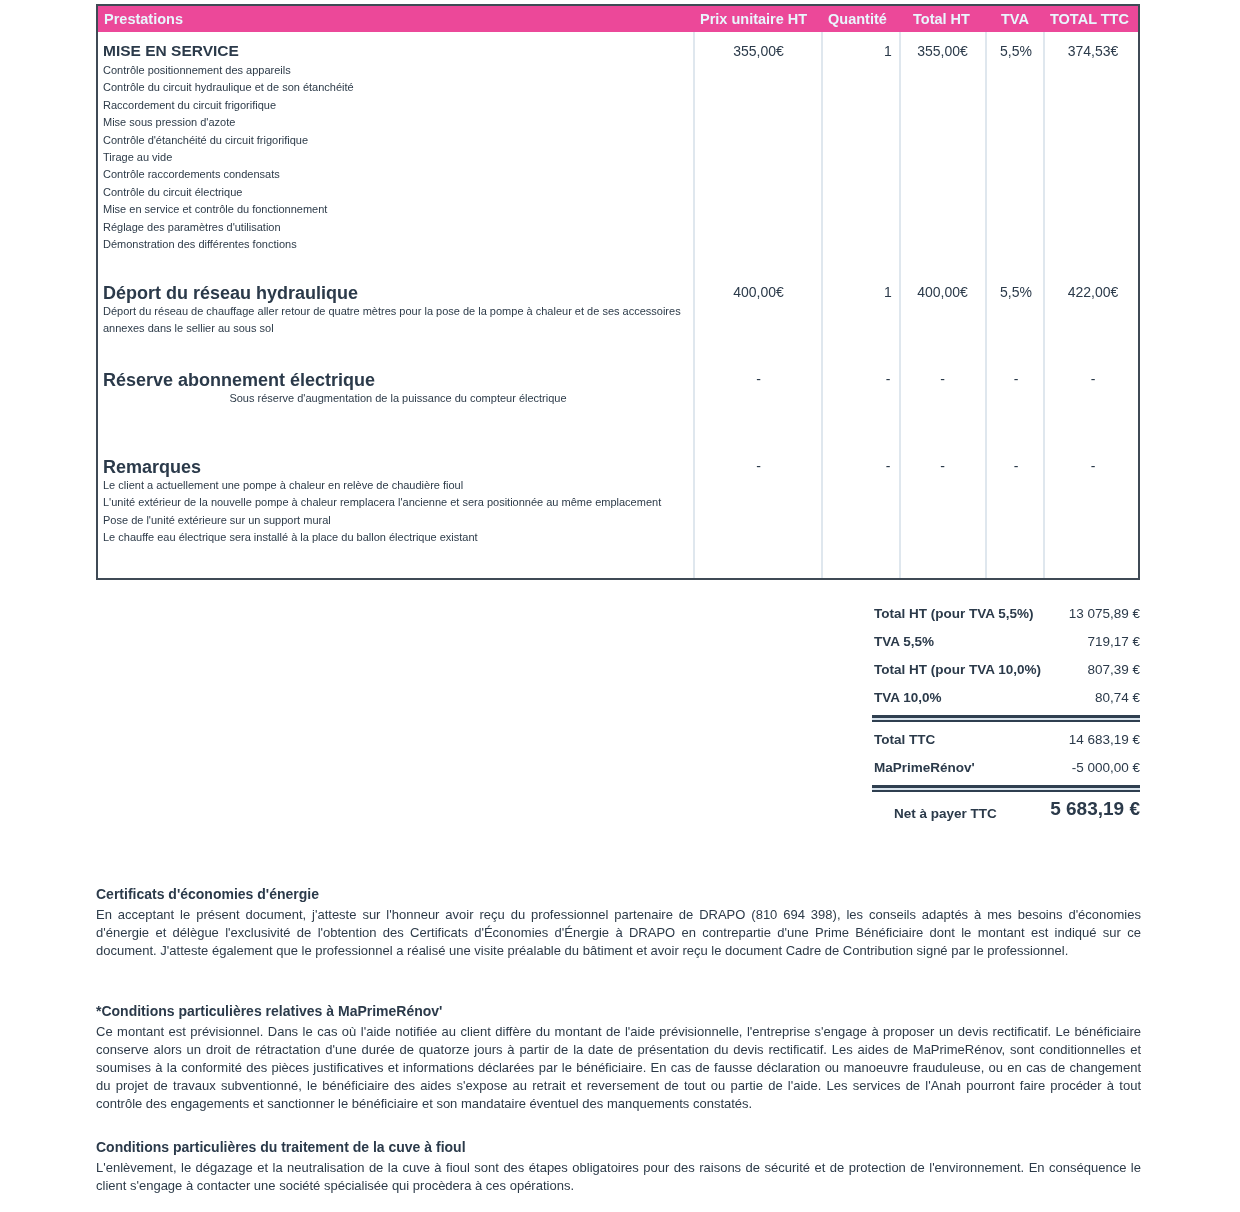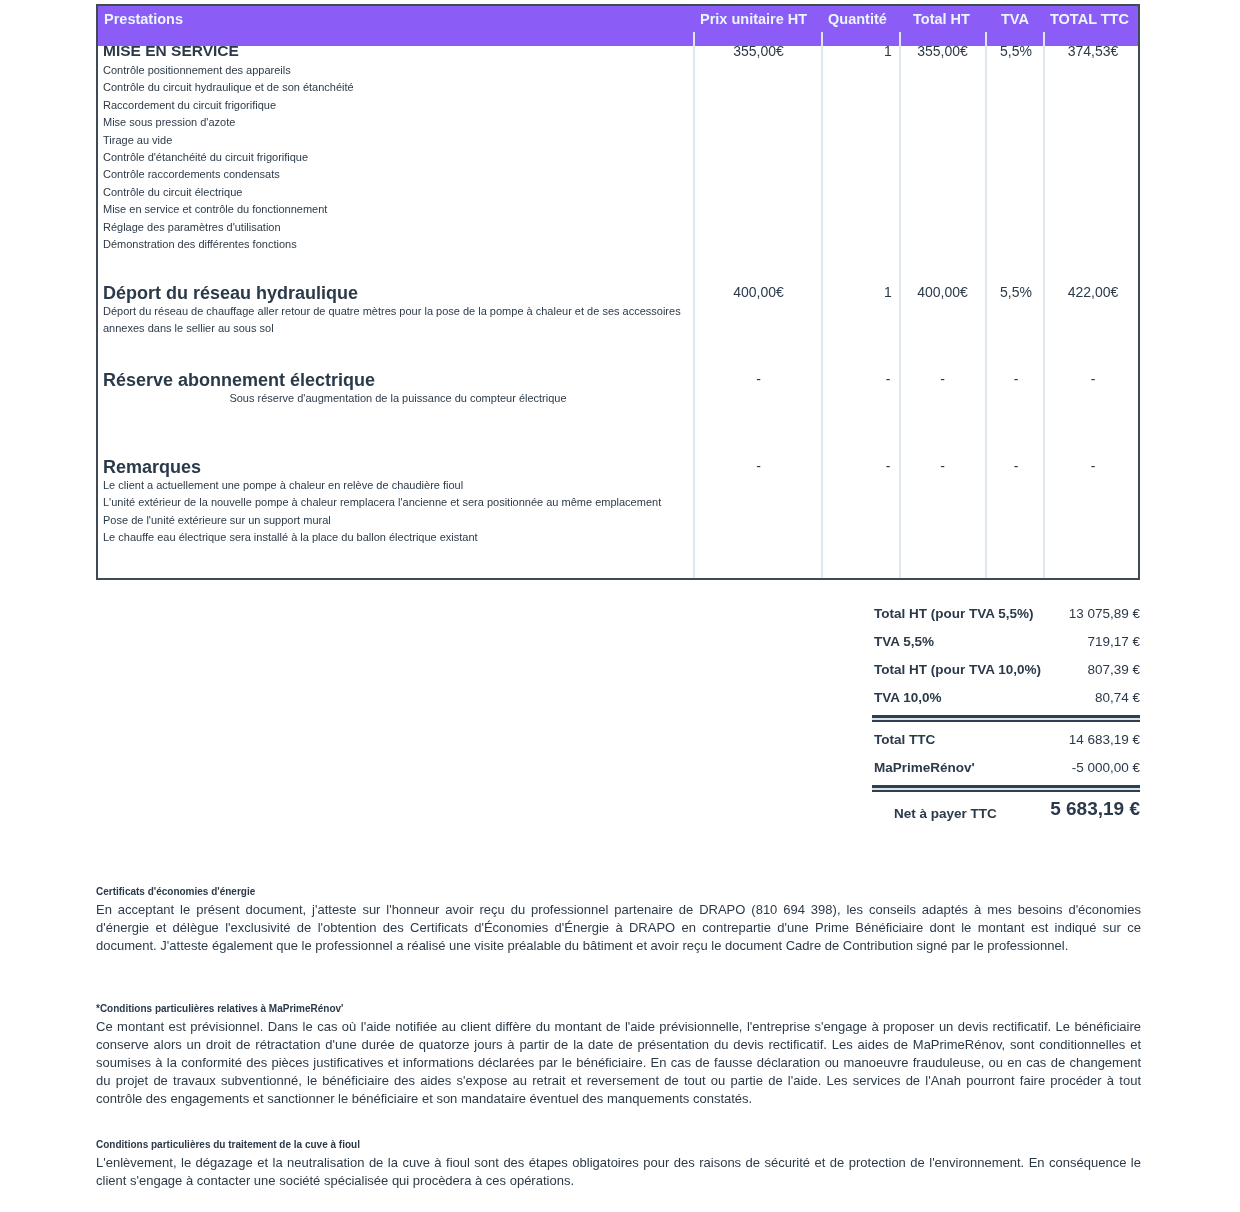--- a/index.html
+++ b/index.html
@@ -6,22 +6,22 @@
   body {
     width: 1240px; height: 1212px; position: relative; overflow: hidden;
     font-family: "Liberation Sans", "DejaVu Sans", sans-serif;
     color: #2b3a4a;
   }
   .table-wrap {
     position: absolute; left: 96px; top: 4px; width: 1044px; height: 576px;
     border: 2px solid #3f4a55; box-sizing: border-box;
   }
   .thead {
-    position: absolute; left: 0; top: 0; right: 0; height: 40px;
-    background: #8b5cf6; color: #e9f6fd; font-weight: bold; font-size: 14.5px;
+    position: absolute; left: 0; top: 0; right: 0; height: 26px;
+    background: #ec4899; color: #e9f6fd; font-weight: bold; font-size: 14.5px;
   }
   .thead span { position: absolute; top: 5px; white-space: nowrap; }
   .col-sep { position: absolute; top: 26px; bottom: 0; width: 2px; background: #dfe7ee; }
   .row { position: absolute; left: 0; right: 0; }
   .row .title { position: absolute; left: 5px; font-size: 18px; font-weight: bold; color: #2b3a4a; white-space: nowrap; }
   .row .title.upper { font-size: 15.5px; }
   .row .desc { position: absolute; left: 5px; font-size: 11px; line-height: 17.4px; color: #2d3b49; width: 590px; }
   .row .cell { position: absolute; font-size: 14px; color: #2b3a4a; text-align: center; white-space: nowrap; }
   .c1 { left: 598px; width: 125px; }
   .c2 { left: 725px; width: 130px; }
@@ -32,21 +32,21 @@
   .totals { position: absolute; left: 872px; top: 600px; width: 268px; }
   .trow { position: relative; height: 28px; font-size: 13.5px; }
   .trow .lbl { position: absolute; left: 2px; top: 6px; font-weight: bold; color: #2b3a4a; white-space: nowrap; }
   .trow .val { position: absolute; right: 0; top: 6px; color: #2b3a4a; white-space: nowrap; }
   .dbl { height: 7px; border-top: 3px solid #2f3f50; border-bottom: 2px solid #2f3f50; box-sizing: border-box; margin: 3px 0 4px 0; background: #d8e3ec; }
   .net .lbl { top: 10px; padding-left: 20px; }
   .net .val { top: 2px; font-size: 19px; font-weight: bold; color: #2b3a4a; }
   .net { height: 40px; }
 
   .section { position: absolute; left: 96px; width: 1045px; }
-  .section h3 { margin: 0 0 4px 0; font-size: 10px; font-weight: bold; color: #2b3a4a; }
+  .section h3 { margin: 0 0 4px 0; font-size: 14px; font-weight: bold; color: #2b3a4a; }
   .section p { margin: 0; font-size: 13px; line-height: 18px; text-align: justify; color: #2d3b49; }
 </style>
 </head>
 <body>
 
 <div class="table-wrap">
   <div class="thead">
     <span style="left:6px">Prestations</span>
     <span style="left:602px">Prix unitaire HT</span>
     <span style="left:730px">Quantité</span>
@@ -61,22 +61,22 @@
   <div class="col-sep" style="left:945px"></div>
 
   <div id="rows">
       <div class="row" style="top: 36px;">
         <div class="title upper" style="top: 0px;">MISE EN SERVICE</div>
         <div class="desc" style="top: 20px;">
           <div>Contrôle positionnement des appareils</div>
           <div>Contrôle du circuit hydraulique et de son étanchéité</div>
           <div>Raccordement du circuit frigorifique</div>
           <div>Mise sous pression d'azote</div>
+          <div>Contrôle d'étanchéité du circuit frigorifique</div>
           <div>Tirage au vide</div>
-          <div>Contrôle d'étanchéité du circuit frigorifique</div>
           <div>Contrôle raccordements condensats</div>
           <div>Contrôle du circuit électrique</div>
           <div>Mise en service et contrôle du fonctionnement</div>
           <div>Réglage des paramètres d'utilisation</div>
           <div>Démonstration des différentes fonctions</div>
         </div>
         <div class="cell c1" style="top: 1px;">355,00€</div>
         <div class="cell c2" style="top: 1px;">1</div>
         <div class="cell c3" style="top: 1px;">355,00€</div>
         <div class="cell c4" style="top: 1px;">5,5%</div>

